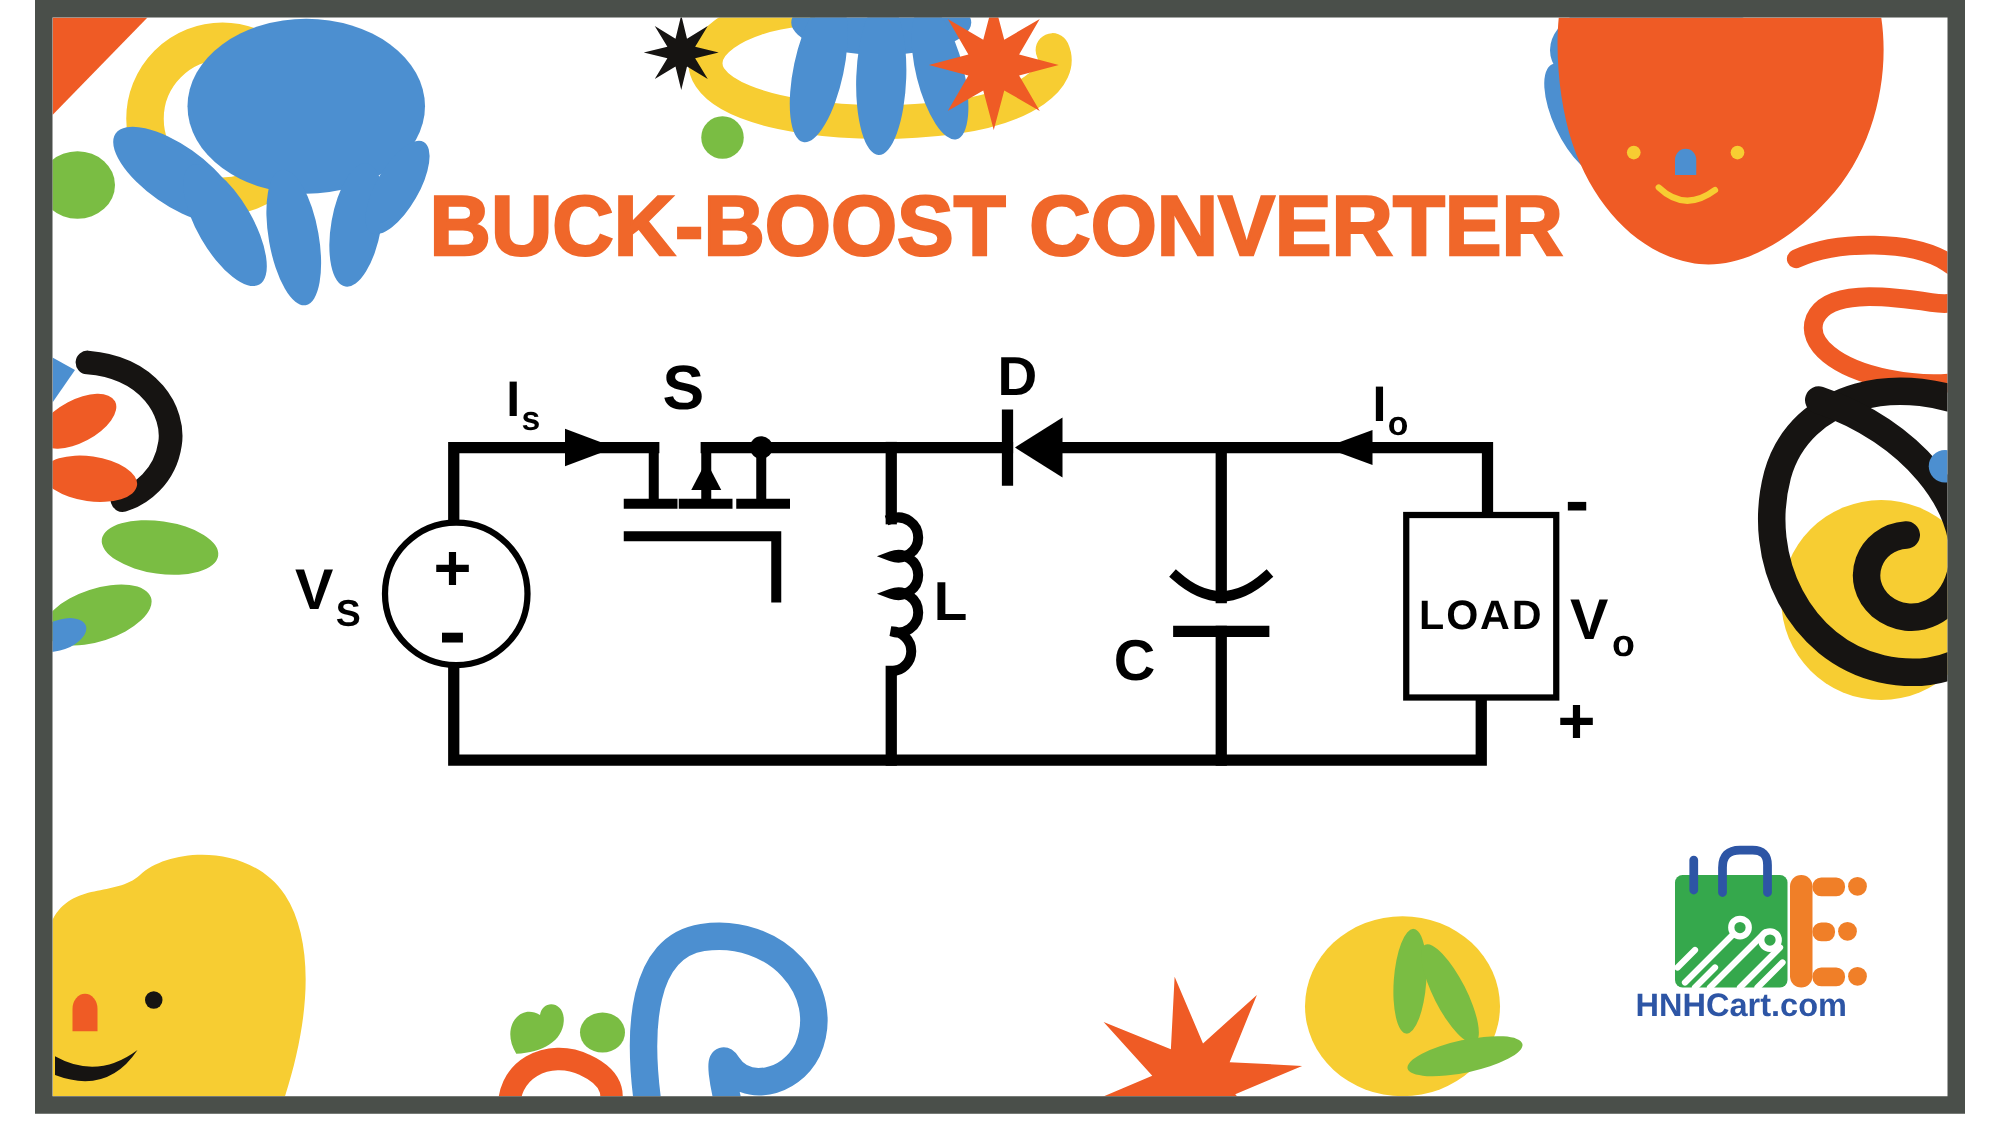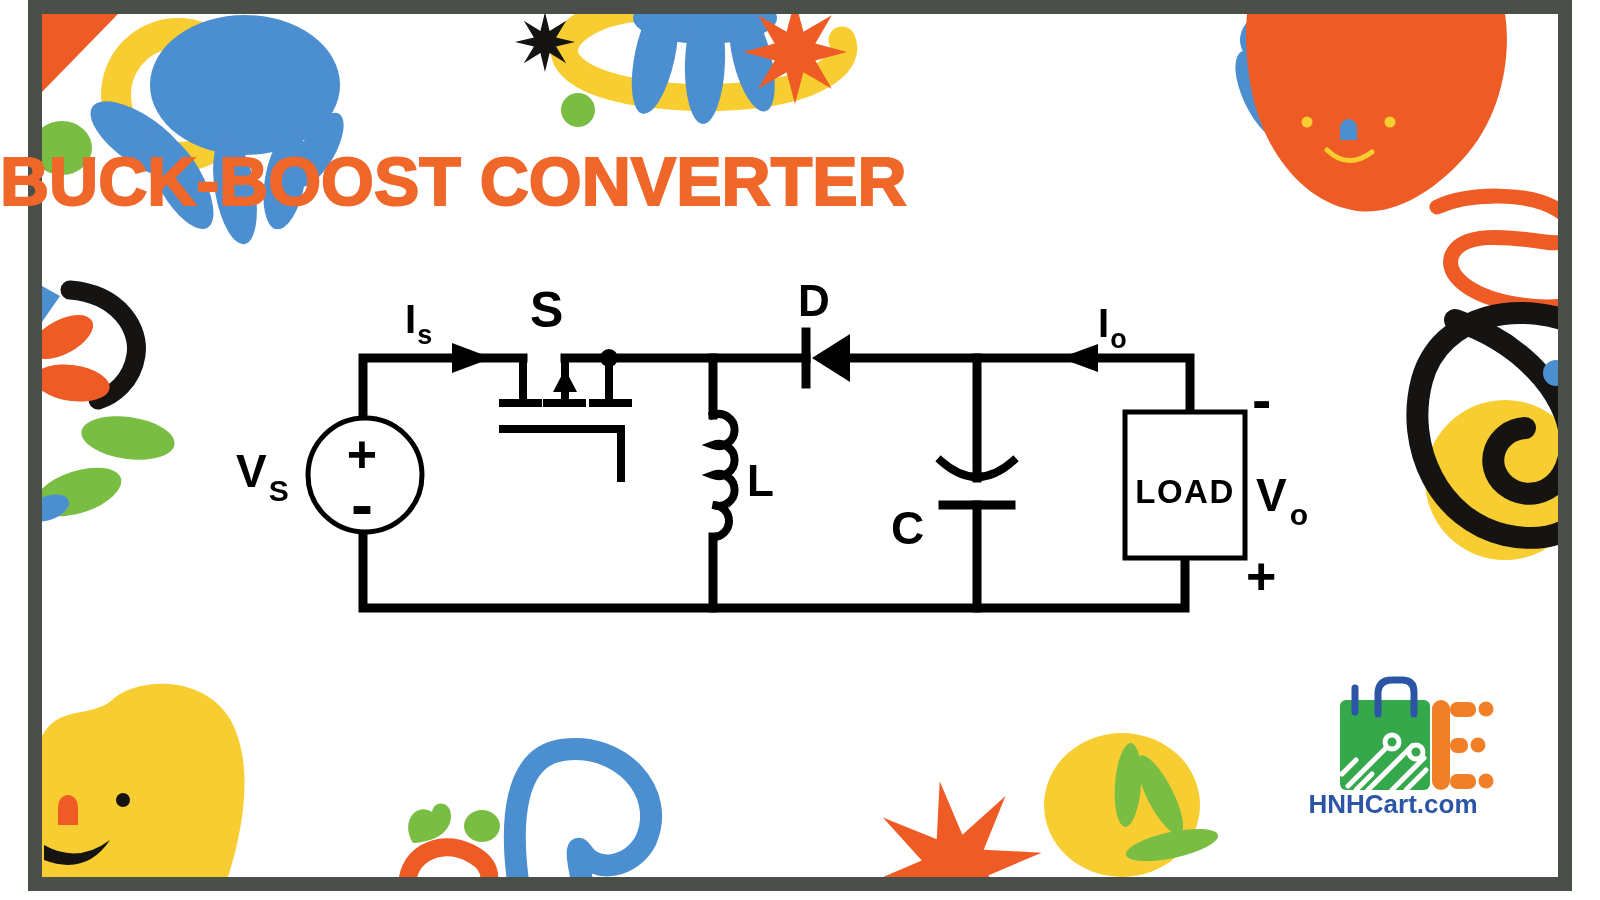--- a/index.html
+++ b/index.html
@@ -1,19 +1,19 @@
 <!DOCTYPE html>
 <html style="--accent-orange: #f0672a; --shape-orange: #ef5b25; --shape-blue: #4c8fd0; --shape-yellow: #f7cd32; --shape-green: #7abd43; --frame: #4a4f4a; --logo-green: #35a84c; --logo-orange: #f07f28; --logo-blue: #2d55a5;"><head>
 <meta charset="utf-8">
 <style>
   html,body{margin:0;padding:0;background:#fff;}
   body{width:1600px;height:900px;position:relative;overflow:hidden;font-family:"Liberation Sans",sans-serif;}
   .frame{position:absolute;left:28px;top:0;width:1544px;height:891px;border:14px solid var(--frame,#4a4f4a);box-sizing:border-box;z-index:5;pointer-events:none;}
-  .title{position:absolute;top:142px;left:0;width:1570px;text-align:left;margin:0;z-index:6;
-         font-size:68px;font-weight:bold;letter-spacing:0px;color:var(--accent-orange,#f0672a);
+  .title{position:absolute;top:142px;left:0;width:1570px;text-align:center;margin:0;z-index:6;
+         font-size:68px;font-weight:bold;letter-spacing:0px;color:var(--accent-orange,#f0672a);padding-left:12px;
          -webkit-text-stroke:2px var(--accent-orange,#f0672a);}
   svg.decor{position:absolute;left:0;top:0;z-index:1;}
   svg.circuit{position:absolute;left:0;top:0;z-index:4;}
   svg.logo{position:absolute;left:1280px;top:650px;z-index:4;}
   
   .f-orange{fill:var(--shape-orange,#ef5b25);} .f-blue{fill:var(--shape-blue,#4c8fd0);}
   .f-yellow{fill:var(--shape-yellow,#f7cd32);} .f-green{fill:var(--shape-green,#7abd43);}
   .f-black{fill:#161412;}
   .s-orange{stroke:var(--shape-orange,#ef5b25);fill:none;stroke-linecap:round;}
   .s-yellow{stroke:var(--shape-yellow,#f7cd32);fill:none;stroke-linecap:round;}

